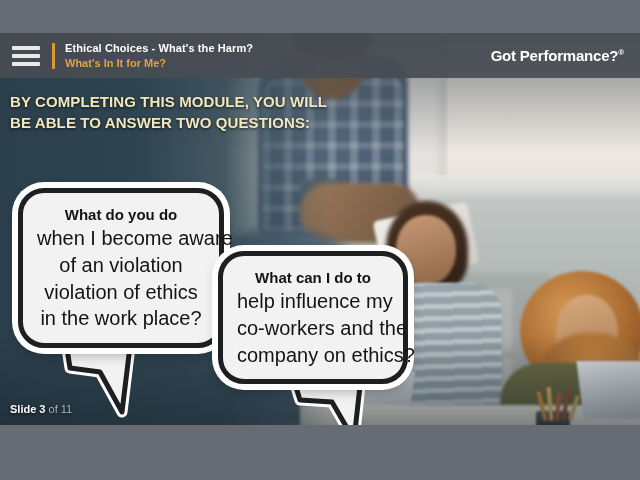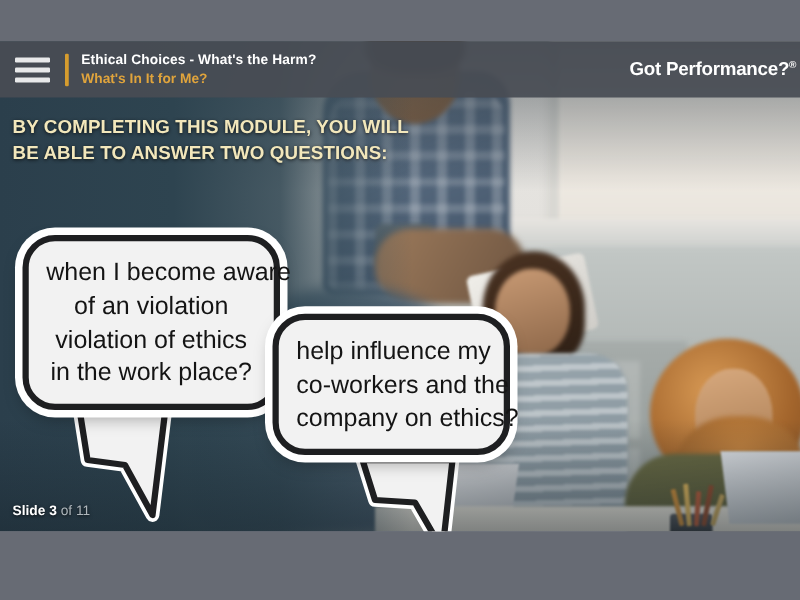--- a/index.html
+++ b/index.html
@@ -114,21 +114,21 @@
   
   #header{position:absolute;left:0;top:33px;width:640px;height:45px;
           background:rgba(72,76,84,.93);display:flex;align-items:center;z-index:40;}
   .hamburger{width:44px;height:45px;display:flex;flex-direction:column;justify-content:center;
              align-items:center;gap:4px;cursor:pointer;padding-left:4px;}
   .hamburger span{display:block;width:28px;height:4px;background:#e8e9ea;border-radius:1px;}
   .divider{width:3px;height:26px;background:#d69c2e;margin:0 10px 0 4px;border-radius:1px;}
   .titles{display:flex;flex-direction:column;justify-content:center;line-height:1.15;}
   .title-main{color:#ffffff;font-size:11px;font-weight:bold;letter-spacing:.1px;}
   .title-sub{color:#e0a43c;font-size:11px;font-weight:bold;margin-top:2px;}
-  .logo{margin-left:auto;padding-right:3px;color:#ffffff;font-size:15px;font-weight:bold;
+  .logo{margin-left:auto;padding-right:16px;color:#ffffff;font-size:15px;font-weight:bold;
         letter-spacing:-.2px;white-space:nowrap;}
   .logo sup{font-size:8px;vertical-align:super;font-weight:bold;}
 
   
   .heading{position:absolute;left:10px;top:58px;width:300px;z-index:30;
            color:#f2e7bb;font-size:15px;font-weight:bold;line-height:1.42;
            letter-spacing:.1px;text-shadow:0 1px 3px rgba(0,0,0,.75);}
   .heading div{white-space:nowrap;}
 
   
@@ -220,36 +220,38 @@
 
     <div class="tail" id="tail1">
       <svg width="90" height="90" viewBox="0 0 90 90">
         <path d="M4 2 L72 2 L62 84 L40 44 L10 40 Z" fill="#f2f2f2" stroke="#ffffff" stroke-width="11" stroke-linejoin="round"></path>
         <path d="M4 2 L72 2 L62 84 L40 44 L10 40 Z" fill="#f2f2f2" stroke="#1e1f21" stroke-width="5" stroke-linejoin="round"></path>
       </svg>
     </div>
 
     <div class="bubble" id="bubble1">
       <div class="box">
+        <div class="line b">What do you do</div>
         <div class="line">when I become aware</div>
         <div class="line">of an violation</div>
         <div class="line">violation of ethics</div>
         <div class="line">in the work place?</div>
       </div>
     </div>
 
     <div class="tail" id="tail2">
       <svg width="90" height="80" viewBox="0 0 90 80">
         <path d="M2 2 L74 2 L66 74 L44 36 L12 34 Z" fill="#f2f2f2" stroke="#ffffff" stroke-width="11" stroke-linejoin="round"></path>
         <path d="M2 2 L74 2 L66 74 L44 36 L12 34 Z" fill="#f2f2f2" stroke="#1e1f21" stroke-width="5" stroke-linejoin="round"></path>
       </svg>
     </div>
 
     <div class="bubble" id="bubble2">
       <div class="box">
+        <div class="line b">What can I do to</div>
         <div class="line">help influence my</div>
         <div class="line">co-workers and the</div>
         <div class="line">company on ethics?</div>
       </div>
     </div>
 
     <div class="counter">
       <span class="sn">Slide 3</span>
       <span class="so">of 11</span>
     </div>

